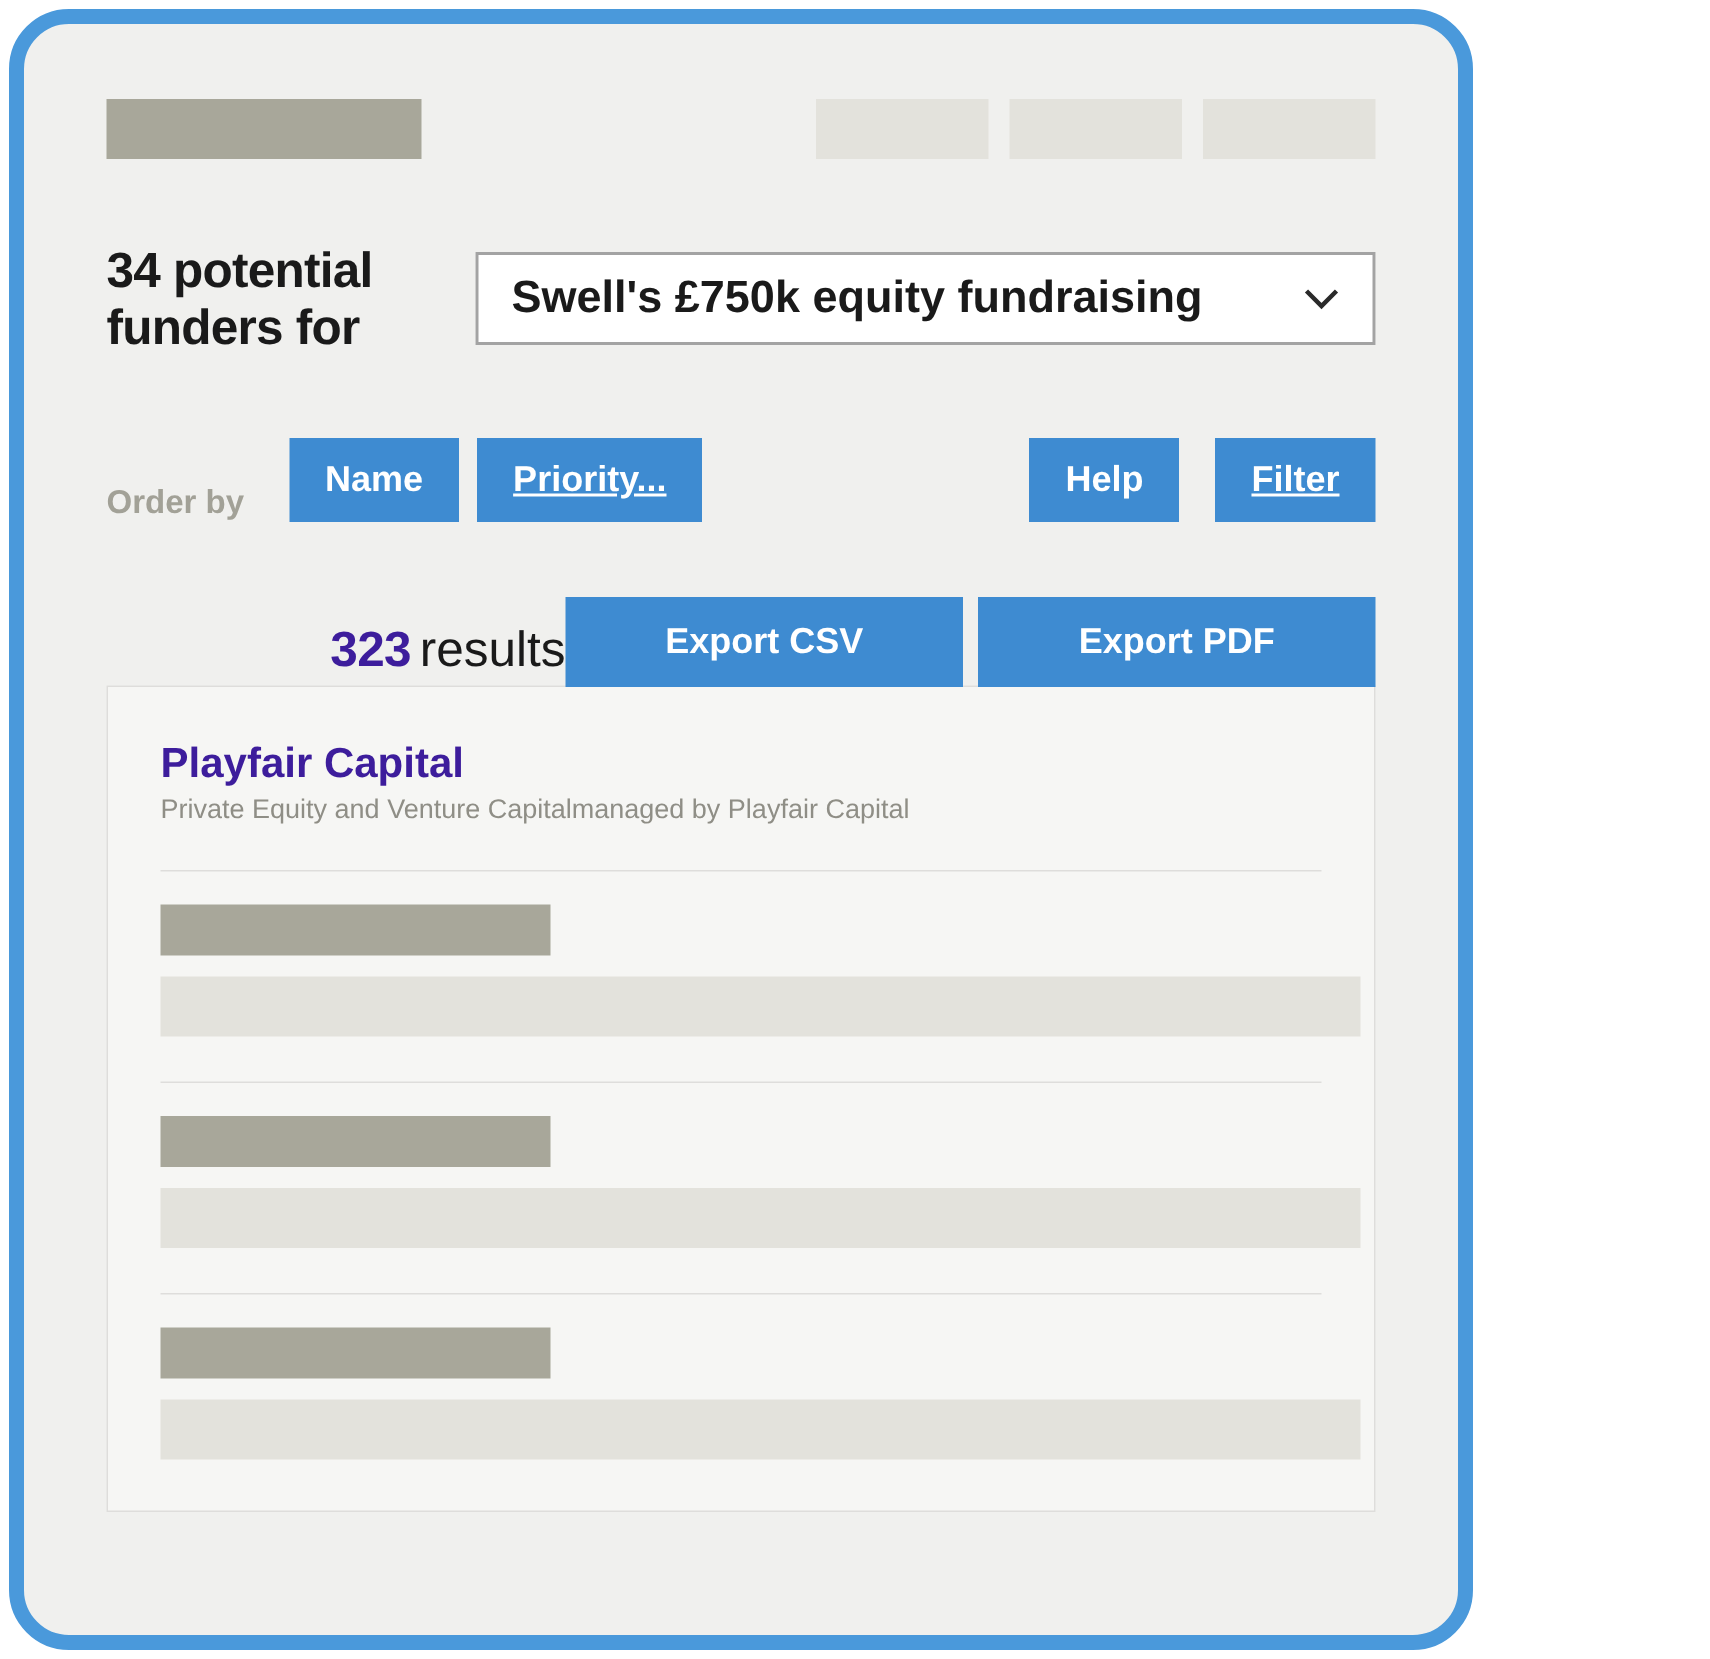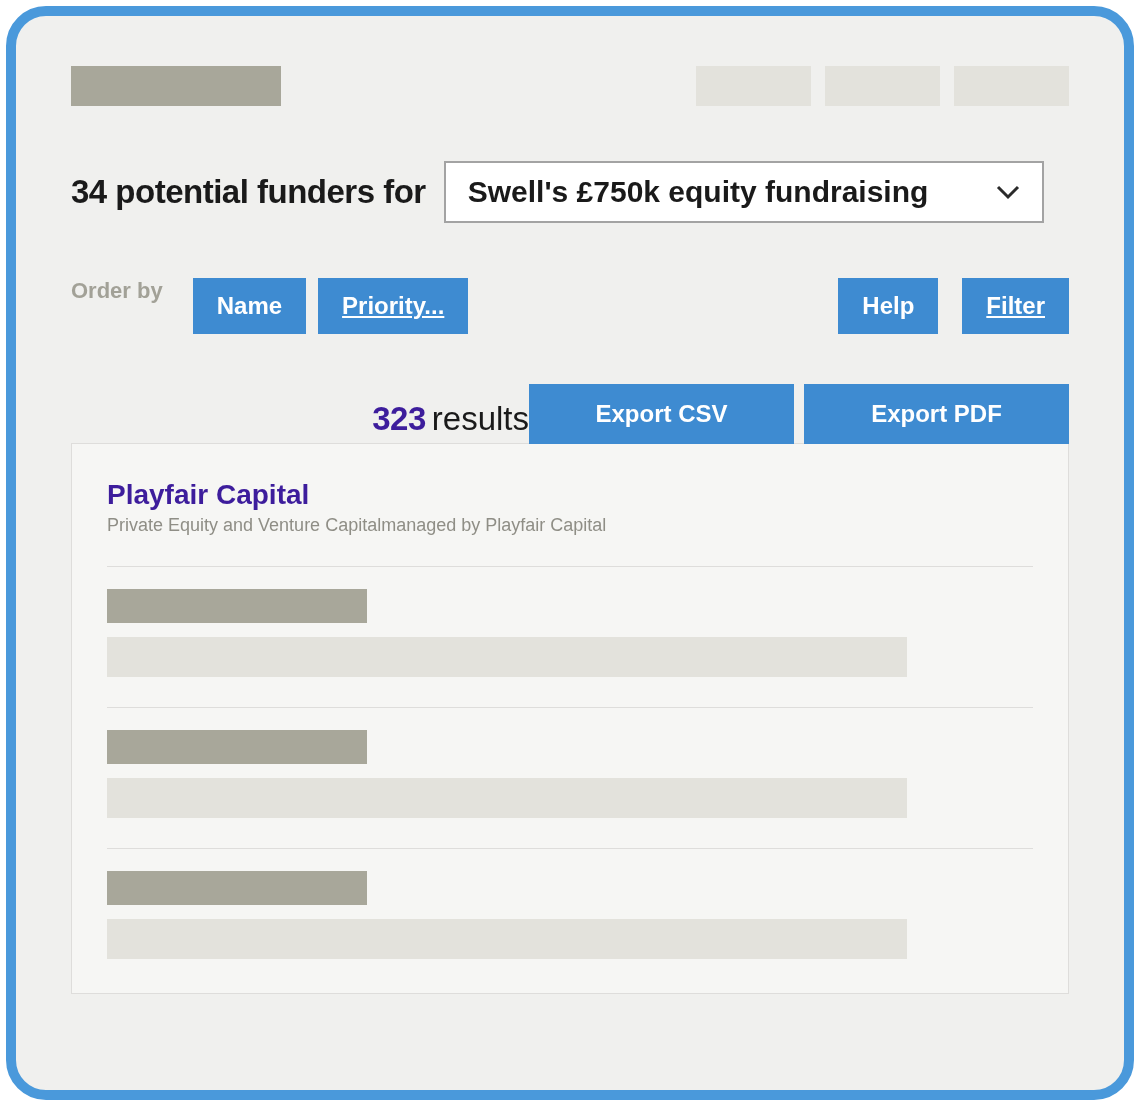--- a/index.html
+++ b/index.html
@@ -5,21 +5,21 @@
   * { box-sizing: border-box; margin: 0; padding: 0; }
   body {
     font-family: -apple-system, BlinkMacSystemFont, "Segoe UI", Helvetica, Arial, sans-serif;
     background: #fff;
     width: 1140px;
     height: 1106px;
     overflow: hidden;
   }
   .frame {
     margin: 6px;
-    width: 1128px;
+    width: 976px;
     height: 1094px;
     border: 10px solid #4a99db;
     border-radius: 40px;
     background: #f0f0ee;
     padding: 50px 55px 0 55px;
     position: relative;
     overflow: hidden;
   }
   
   .topbar {
@@ -67,21 +67,21 @@
     font-size: 30px;
     font-weight: 700;
     color: #1a1a1a;
     cursor: pointer;
     min-width: 600px;
   }
   .chevron svg { display: block; }
   
   .toolbar {
     display: flex;
-    align-items: flex-start;
+    align-items: flex-end;
     margin-bottom: 50px;
   }
   .orderby-label {
     font-size: 22px;
     font-weight: 600;
     color: #a2a197;
     margin-right: 30px;
   }
   .btn {
     background: #3e8bd1;

